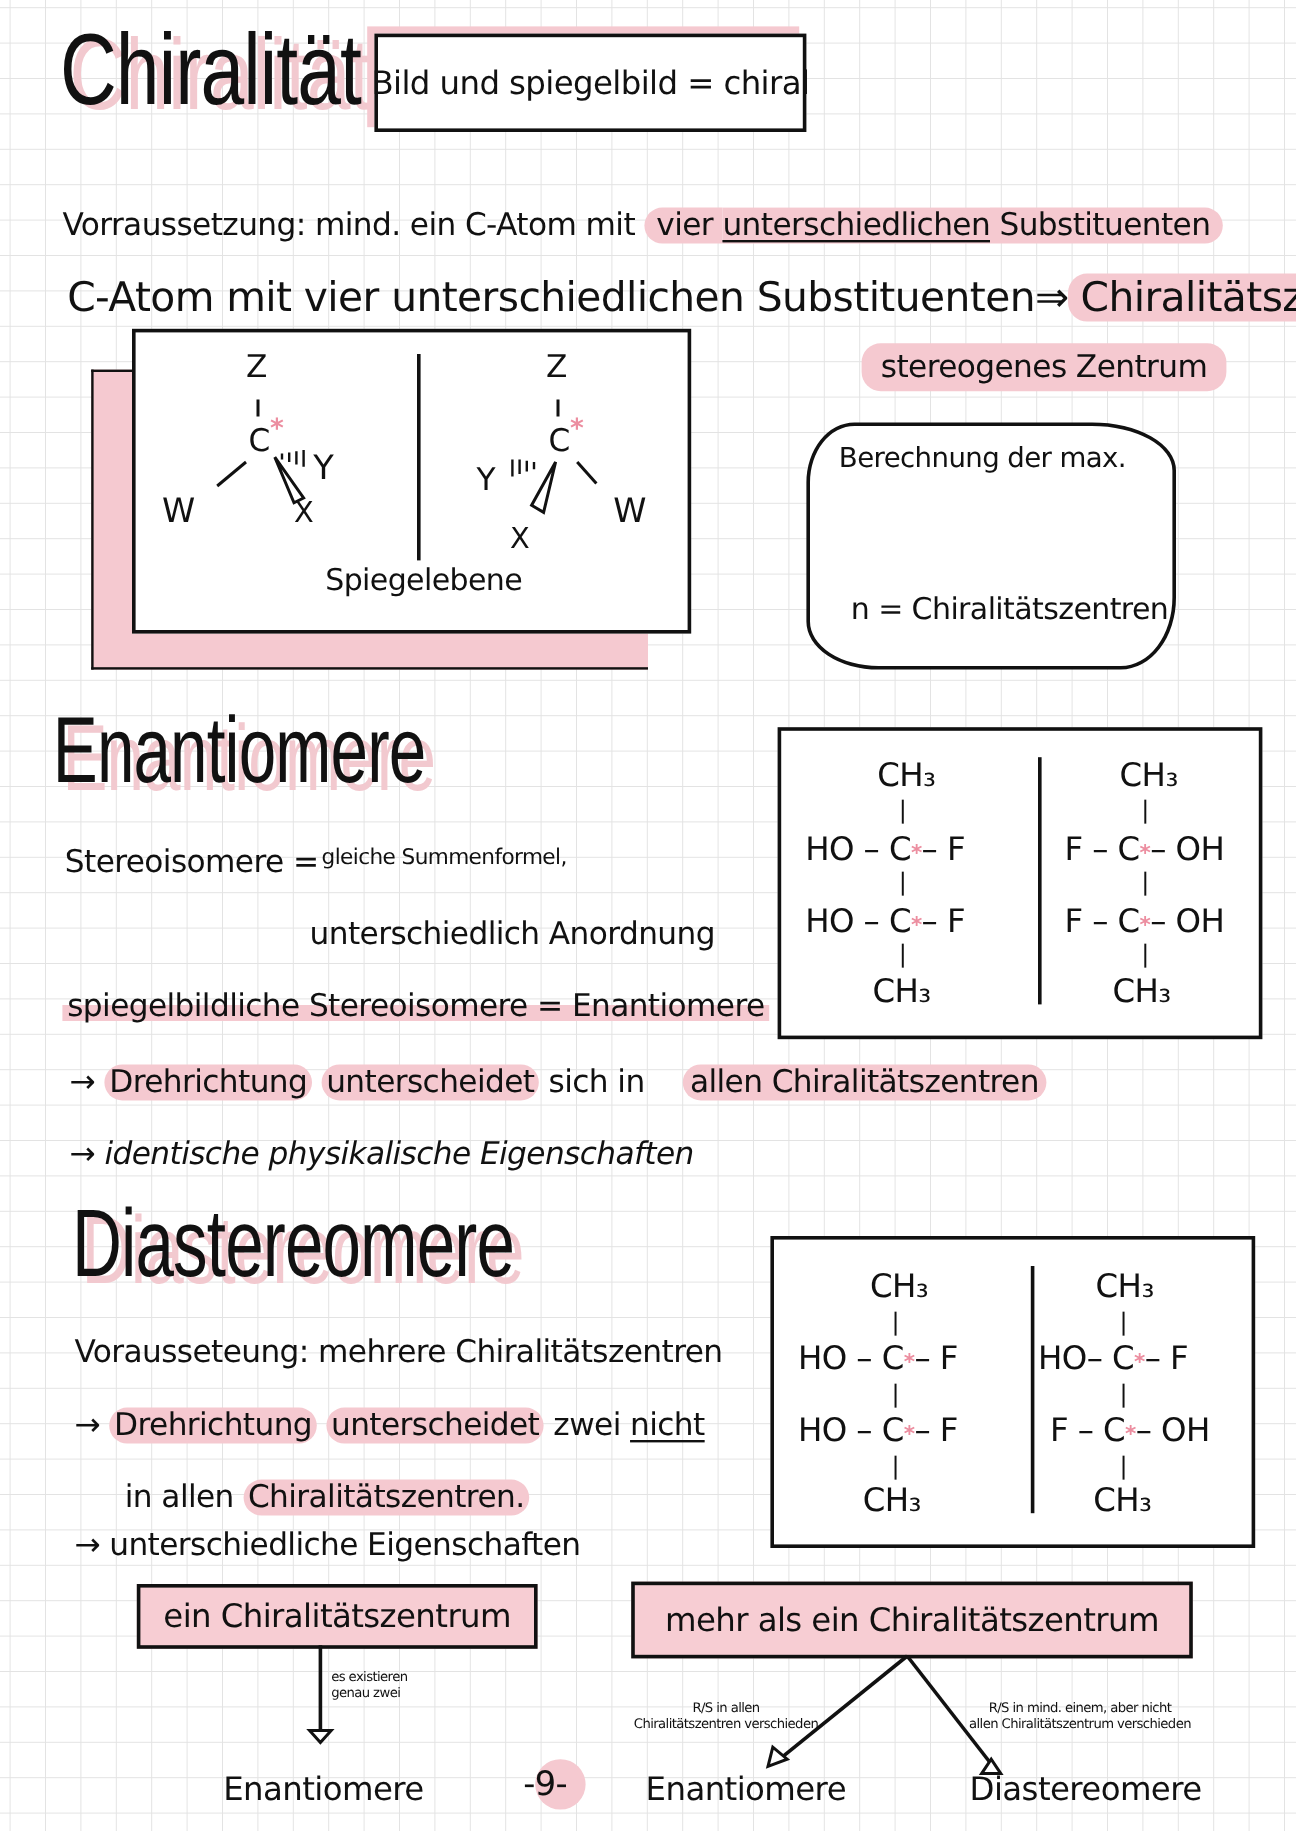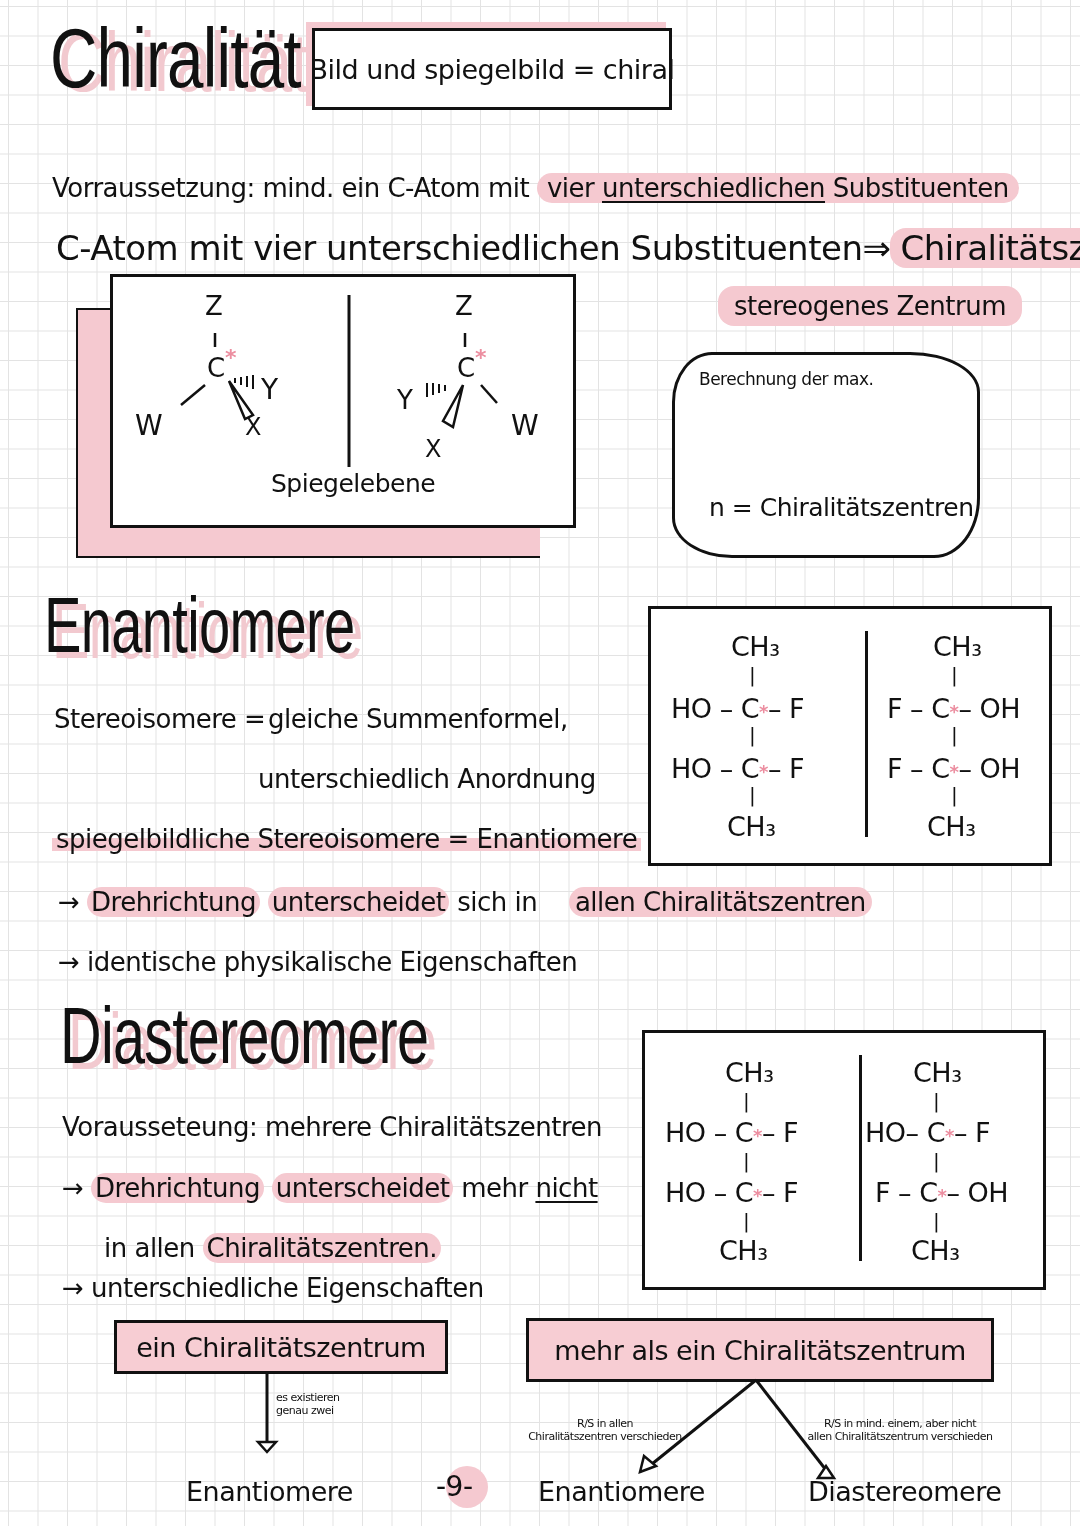--- a/index.html
+++ b/index.html
@@ -76,38 +76,38 @@
   <span class="abs hw" style="left:342px;top:14px;font-size:26px;">Z</span>
   <span class="abs hw" style="left:344px;top:76px;font-size:26px;">C</span>
   <span class="abs star" style="left:362px;top:68px;font-size:22px;">*</span>
   <span class="abs hw" style="left:398px;top:132px;font-size:28px;">W</span>
   <span class="abs hw" style="left:284px;top:108px;font-size:26px;">Y</span>
   <span class="abs hw" style="left:312px;top:158px;font-size:24px;">X</span>
   <span class="abs hw" style="left:158px;top:192px;font-size:25px;">Spiegelebene</span>
 </div>
 
 <div class="abs" style="left:672px;top:352px;width:302px;height:200px;border:3px solid #111;border-radius:40px 70px 46px 60px / 50px 40px 60px 40px;background:#fff;">
-  <div class="abs hw" style="left:24px;top:14px;font-size:17px;">Berechnung der max.</div>
+  <div class="abs hw" style="left:24px;top:14px;font-size:23px;">Berechnung der max.</div>
   <div class="abs hw" style="left:34px;top:138px;font-size:25px;">n = Chiralitätszentren</div>
 </div>
 
 <div class="abs title title-shadow" style="left:52px;top:586px;font-size:78px;transform:scaleX(0.72);">Enantiomere</div>
 <div class="abs title" style="left:44px;top:580px;font-size:78px;transform:scaleX(0.72);">Enantiomere</div>
 
 <div class="abs hw" style="left:54px;top:704px;font-size:26px;">Stereoisomere =</div>
-<div class="abs hw" style="left:268px;top:704px;font-size:26px;">gleiche Summenformel,</div>
+<div class="abs hw" style="left:268px;top:704px;font-size:18px;">gleiche Summenformel,</div>
 <div class="abs hw" style="left:258px;top:764px;font-size:26px;">unterschiedlich Anordnung</div>
 <div class="abs hw hl-line" style="left:52px;top:824px;font-size:26px;padding:0 4px;">spiegelbildliche Stereoisomere = Enantiomere</div>
 
 <div class="abs hw" style="left:58px;top:882px;font-size:26px;line-height:40px;">
   <span>→</span>
   <span class="hl" style="padding:0 4px;">Drehrichtung</span>
   <span class="hl" style="padding:0 4px;">unterscheidet</span><span> sich in </span><span class="hl" style="padding:0 6px;margin-left:24px;">allen Chiralitätszentren</span>
 </div>
-<div class="abs hw" style="left:58px;top:942px;font-size:26px;line-height:40px;">
+<div class="abs hw" style="left:58px;top:942px;font-size:26px;line-height:40px;font-style:italic;">
   <span>→</span>
   <span>identische physikalische Eigenschaften</span>
 </div>
 
 <div class="abs box mol hw" style="left:648px;top:606px;width:398px;height:254px;">
   <div class="abs" style="left:214px;top:22px;width:3px;height:206px;background:#111;"></div>
 
   <div class="abs" style="left:0;top:0;width:214px;height:254px;">
     <span class="row" style="left:80px;top:24px;">CH₃</span>
     <span class="row" style="left:98px;top:56px;font-size:20px;">|</span>
@@ -129,21 +129,21 @@
   </div>
 </div>
 
 <div class="abs title title-shadow" style="left:68px;top:996px;font-size:80px;transform:scaleX(0.72);">Diastereomere</div>
 <div class="abs title" style="left:60px;top:990px;font-size:80px;transform:scaleX(0.72);">Diastereomere</div>
 
 <div class="abs hw" style="left:62px;top:1112px;font-size:26px;">Vorausseteung: mehrere Chiralitätszentren</div>
 <div class="abs hw" style="left:62px;top:1168px;font-size:26px;line-height:40px;">
   <span>→</span>
   <span class="hl" style="padding:0 4px;">Drehrichtung</span>
-  <span class="hl" style="padding:0 4px;">unterscheidet</span><span> mehr </span><span class="u">nicht</span>
+  <span class="hl" style="padding:0 4px;">unterscheidet</span><span> zwei </span><span class="u">nicht</span>
 </div>
 <div class="abs hw" style="left:104px;top:1228px;font-size:26px;line-height:40px;">
   <span>in allen </span><span class="hl" style="padding:0 4px;">Chiralitätszentren.</span>
 </div>
 <div class="abs hw" style="left:62px;top:1268px;font-size:26px;line-height:40px;">
   <span>→</span>
   <span>unterschiedliche Eigenschaften</span>
 </div>
 
 <div class="abs box mol hw" style="left:642px;top:1030px;width:398px;height:254px;">

